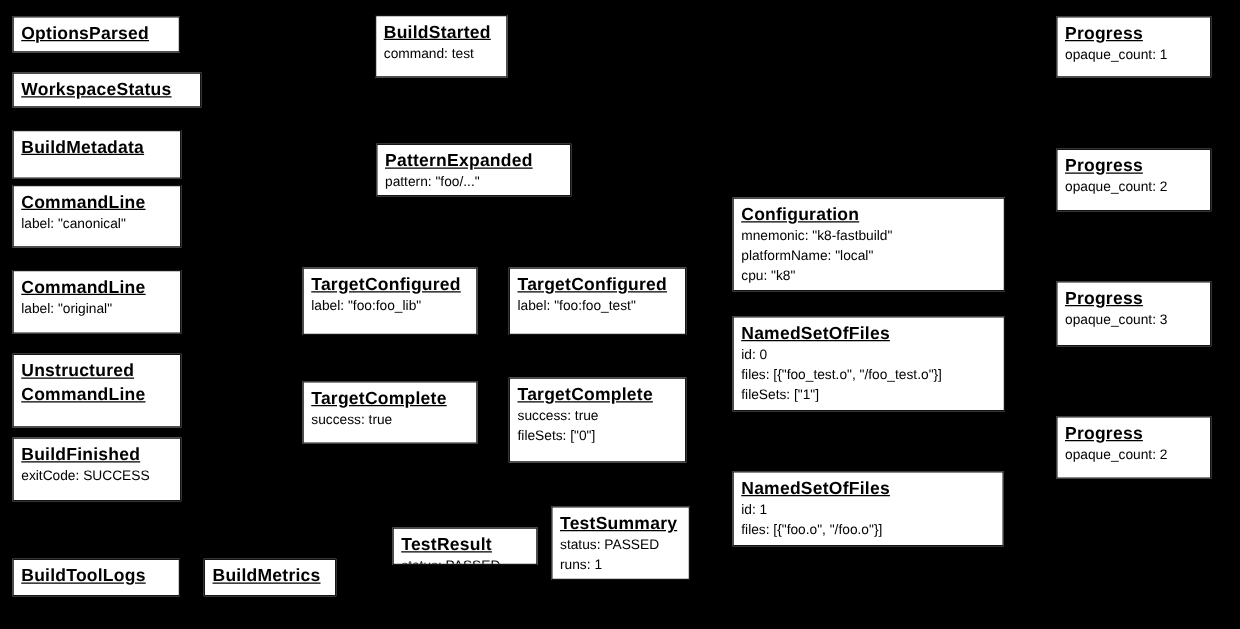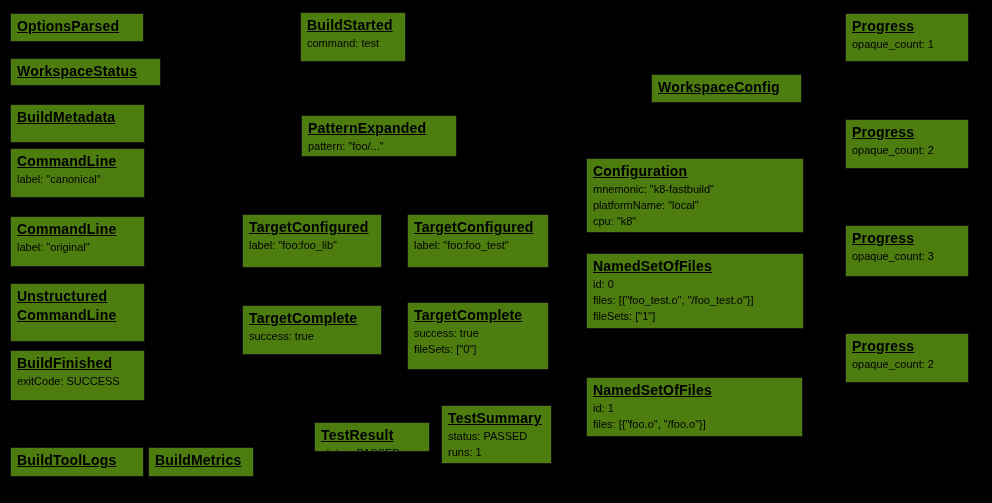--- a/index.html
+++ b/index.html
@@ -11,21 +11,21 @@
     position: relative;
     width: 992px;
     height: 503px;
     background: #000000;
     overflow: hidden;
     font-family: "Liberation Sans", sans-serif;
   }
   .box {
     position: absolute;
     box-sizing: border-box;
-    background: #4d7c0f;
+    background: #ffffff;
     border: 1px solid #141414;
     color: #000000;
     padding: 3px 6px 3px 6px;
     overflow: hidden;
   }
   .box-title {
     font-size: 14px;
     line-height: 19px;
     font-weight: bold;
     text-decoration: underline;
@@ -71,21 +71,21 @@
 
   <div class="box" style="left:10px;top:350px;width:135px;height:51px">
     <div class="box-title">BuildFinished</div>
     <div class="box-line">exitCode: SUCCESS</div>
   </div>
 
   <div class="box" style="left:10px;top:447px;width:134px;height:30px">
     <div class="box-title">BuildToolLogs</div>
   </div>
 
-  <div class="box" style="left:148px;top:447px;width:106px;height:30px">
+  <div class="box" style="left:163px;top:447px;width:106px;height:30px">
     <div class="box-title">BuildMetrics</div>
   </div>
 
   <div class="box" style="left:300px;top:12px;width:106px;height:50px">
     <div class="box-title">BuildStarted</div>
     <div class="box-line">command: test</div>
   </div>
 
   <div class="box" style="left:301px;top:115px;width:156px;height:42px">
     <div class="box-title">PatternExpanded</div>
@@ -117,23 +117,20 @@
     <div class="box-title">TestResult</div>
     <div class="box-line">status: PASSED</div>
   </div>
 
   <div class="box" style="left:441px;top:405px;width:111px;height:59px">
     <div class="box-title">TestSummary</div>
     <div class="box-line">status: PASSED</div>
     <div class="box-line">runs: 1</div>
   </div>
 
-  <div class="box" style="left:651px;top:74px;width:151px;height:29px">
-    <div class="box-title">WorkspaceConfig</div>
-  </div>
 
   <div class="box" style="left:586px;top:158px;width:218px;height:75px">
     <div class="box-title">Configuration</div>
     <div class="box-line">mnemonic: "k8-fastbuild"</div>
     <div class="box-line">platformName: "local"</div>
     <div class="box-line">cpu: "k8"</div>
   </div>
 
   <div class="box" style="left:586px;top:253px;width:218px;height:76px">
     <div class="box-title">NamedSetOfFiles</div>

